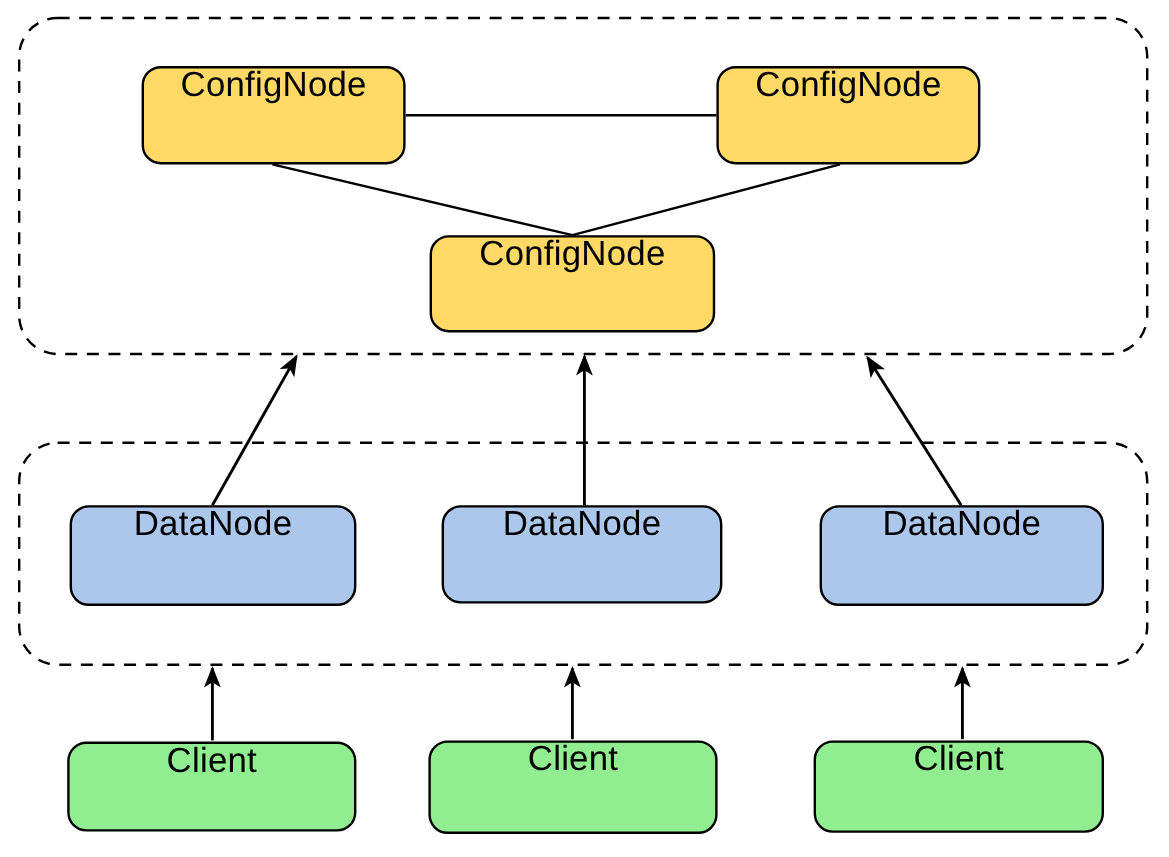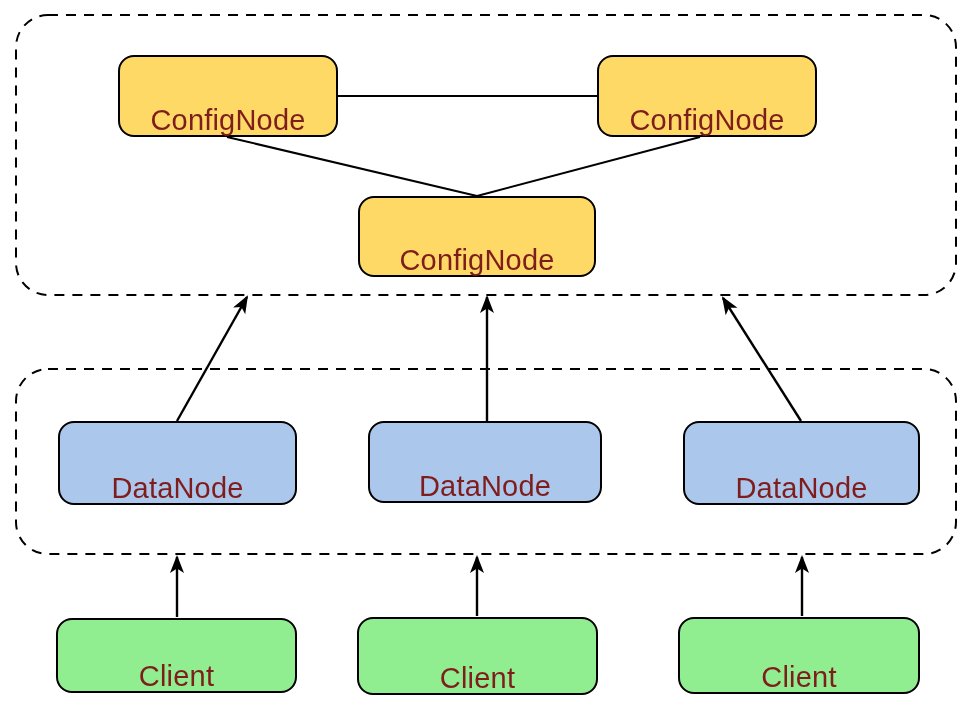--- a/index.html
+++ b/index.html
@@ -35,24 +35,24 @@
   }
   .edge.arrow {
     stroke-width: 2.4;
   }
   .node {
     position: absolute;
     box-sizing: border-box;
     border: 2px solid var(--border, #000000);
     border-radius: 16px;
     display: flex;
-    align-items: flex-end;
+    align-items: flex-start;
     justify-content: center;
     font-size: 29px;
-    color: #7f1d1d;
+    color: #000000;
     line-height: 1;
     letter-spacing: 0.2px;
   }
   
   #confignode-1 { left: 118px; top: 55px;  width: 220px; height: 82px; }
   #confignode-2 { left: 597px; top: 55px;  width: 220px; height: 82px; }
   #confignode-3 { left: 358px; top: 196px; width: 238px; height: 81px; }
   #datanode-1   { left: 58px;  top: 421px; width: 239px; height: 84px; }
   #datanode-2   { left: 368px; top: 421px; width: 234px; height: 82px; }
   #datanode-3   { left: 683px; top: 421px; width: 237px; height: 84px; }

